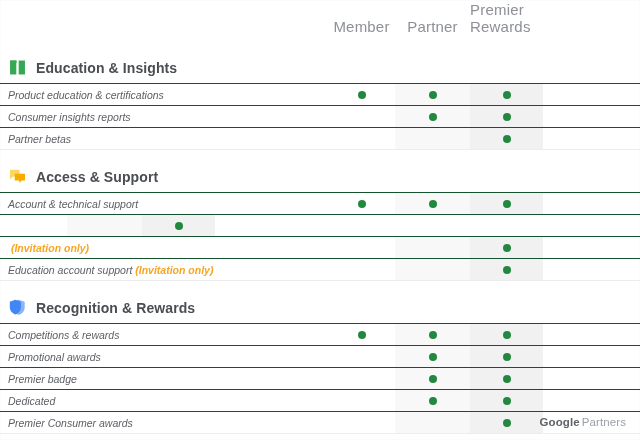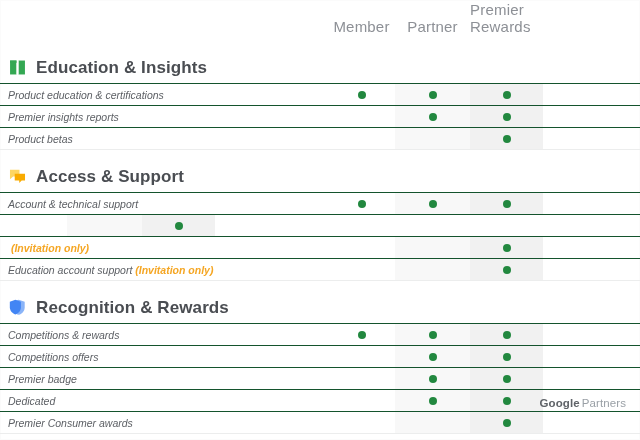--- a/index.html
+++ b/index.html
@@ -75,21 +75,21 @@
     height: 31px;
     margin-top: 11px;
   }
   .section-head {
     display: flex;
     align-items: center;
     gap: 9px;
     padding-left: 8px;
   }
   .section-title {
-    font-size: 17px;
+    font-size: 14px;
     font-weight: bold;
     color: #4a4d52;
     letter-spacing: 0.1px;
   }
   .sec-icon {
     width: 19px;
     height: 19px;
     display: block;
     flex: 0 0 19px;
   }
@@ -124,21 +124,21 @@
     border-radius: 50%;
     background: #22883f;
     display: block;
   }
   .dot.off { visibility: hidden; }
 
   
   .footer {
     position: absolute;
     right: 14px;
-    top: 397px;
+    top: 416px;
     font-size: 11.5px;
     letter-spacing: 0.1px;
     white-space: nowrap;
   }
   .footer .g-google {
     color: #5f6368;
     font-weight: bold;
   }
   .footer .g-partners {
     color: #9aa0a6;
@@ -191,36 +191,36 @@
           <div class="col-tier partner cell-partner">
             <span class="dot"></span>
           </div>
           <div class="col-tier premier cell-premier">
             <span class="dot"></span>
           </div>
           <div class="col-tail"></div>
         </div>
         <div class="row feat-row">
           <div class="col-label feat-label">
-            <span>Premier insights reports</span>
+            <span>Consumer insights reports</span>
           </div>
           <div class="col-tier member cell-member">
             <span class="dot off"></span>
           </div>
           <div class="col-tier partner cell-partner">
             <span class="dot"></span>
           </div>
           <div class="col-tier premier cell-premier">
             <span class="dot"></span>
           </div>
           <div class="col-tail"></div>
         </div>
         <div class="row feat-row last">
           <div class="col-label feat-label">
-            <span>Product betas</span>
+            <span>Partner betas</span>
           </div>
           <div class="col-tier member cell-member">
             <span class="dot off"></span>
           </div>
           <div class="col-tier partner cell-partner">
             <span class="dot off"></span>
           </div>
           <div class="col-tier premier cell-premier">
             <span class="dot"></span>
           </div>
@@ -323,21 +323,21 @@
           <div class="col-tier partner cell-partner">
             <span class="dot"></span>
           </div>
           <div class="col-tier premier cell-premier">
             <span class="dot"></span>
           </div>
           <div class="col-tail"></div>
         </div>
         <div class="row feat-row">
           <div class="col-label feat-label">
-            <span>Competitions offers</span>
+            <span>Promotional awards</span>
           </div>
           <div class="col-tier member cell-member">
             <span class="dot off"></span>
           </div>
           <div class="col-tier partner cell-partner">
             <span class="dot"></span>
           </div>
           <div class="col-tier premier cell-premier">
             <span class="dot"></span>
           </div>

